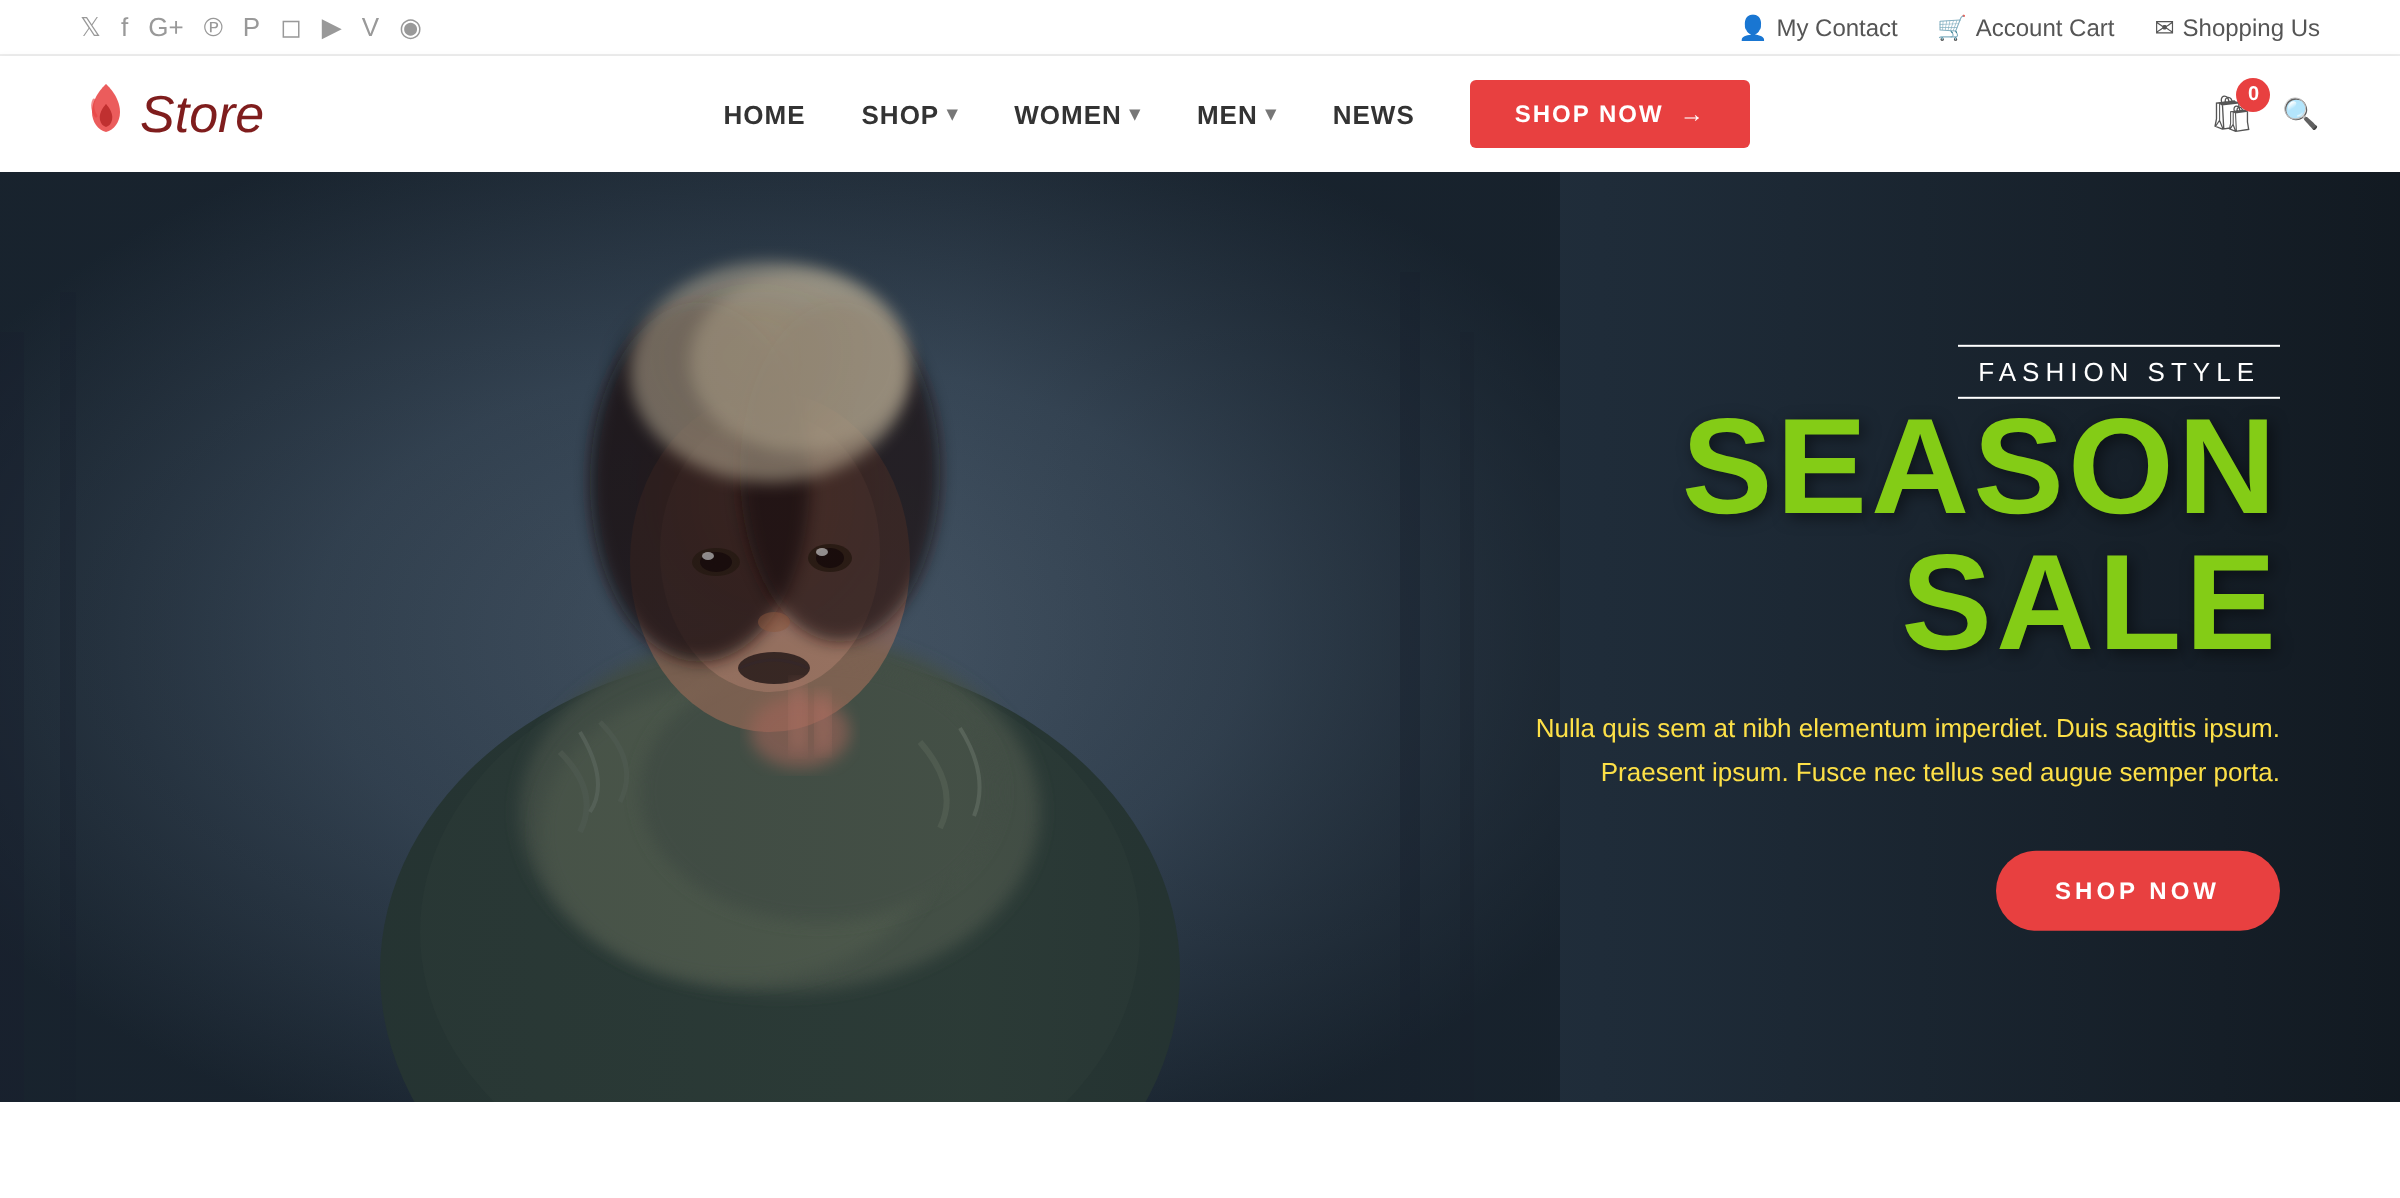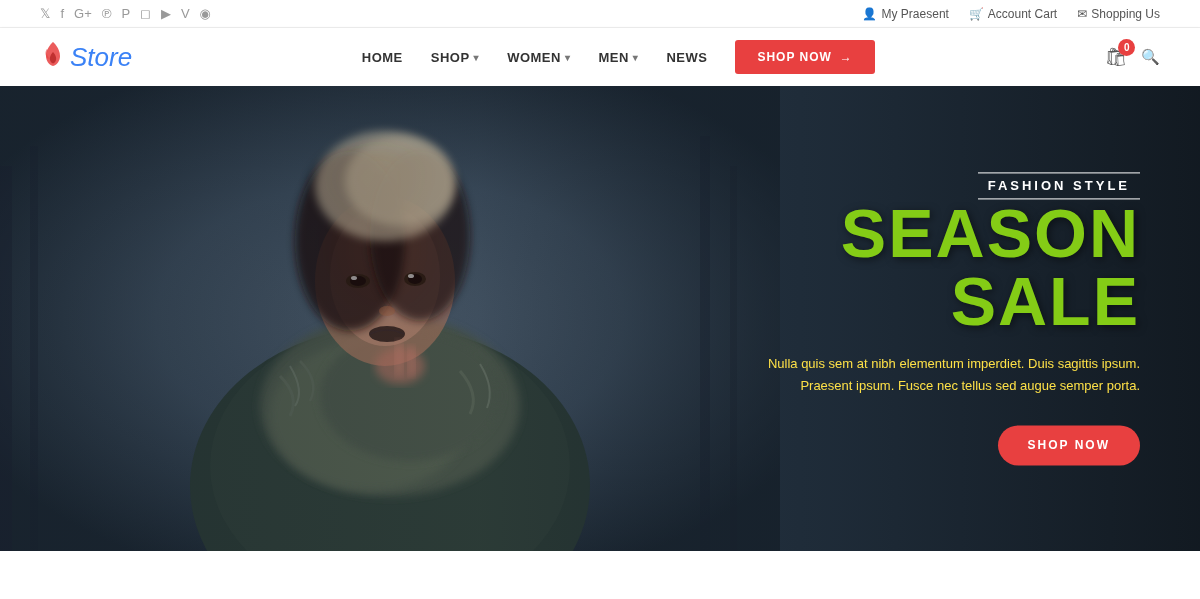--- a/index.html
+++ b/index.html
@@ -55,21 +55,21 @@
       gap: 4px;
       font-size: 26px;
       font-style: italic;
       color: #333;
       cursor: pointer;
     }
     .logo-icon {
       color: #e84040;
       font-size: 22px;
     }
-    .logo-text span { color: #3b82f6; }
+    .logo-text span { color: #7f1d1d; }
     nav {
       display: flex;
       align-items: center;
       gap: 28px;
     }
     .nav-item {
       color: #333;
       font-size: 13px;
       font-weight: 600;
       text-transform: uppercase;
@@ -178,21 +178,21 @@
     }
     .hero-subtitle {
       font-size: 13px;
       letter-spacing: 3px;
       text-transform: uppercase;
       color: #fff;
       border-top: 1px solid #fff;
       border-bottom: 1px solid #fff;
       display: inline-block;
       padding: 5px 10px;
-      font-weight: 700;
+      font-weight: 400;
     }
     .hero-title {
       font-size: 68px;
       font-weight: 900;
       color: #84cc16;
       line-height: 1;
       text-transform: uppercase;
       letter-spacing: 2px;
       margin-bottom: 18px;
       text-shadow: 2px 2px 8px rgba(0,0,0,0.5);
@@ -228,21 +228,21 @@
     <a class="social-icon" title="Pinterest">℗</a>
     <a class="social-icon" title="Pinterest">P</a>
     <a class="social-icon" title="Instagram">◻</a>
     <a class="social-icon" title="YouTube">▶</a>
     <a class="social-icon" title="Vimeo">V</a>
     <a class="social-icon" title="RSS">◉</a>
   </div>
   <div class="top-links">
     <a class="top-link">
       <span>👤</span>
-      <span>My Praesent</span>
+      <span>My Contact</span>
     </a>
     <a class="top-link">
       <span>🛒</span>
       <span>Account Cart</span>
     </a>
     <a class="top-link">
       <span>✉</span>
       <span>Shopping Us</span>
     </a>
   </div>

